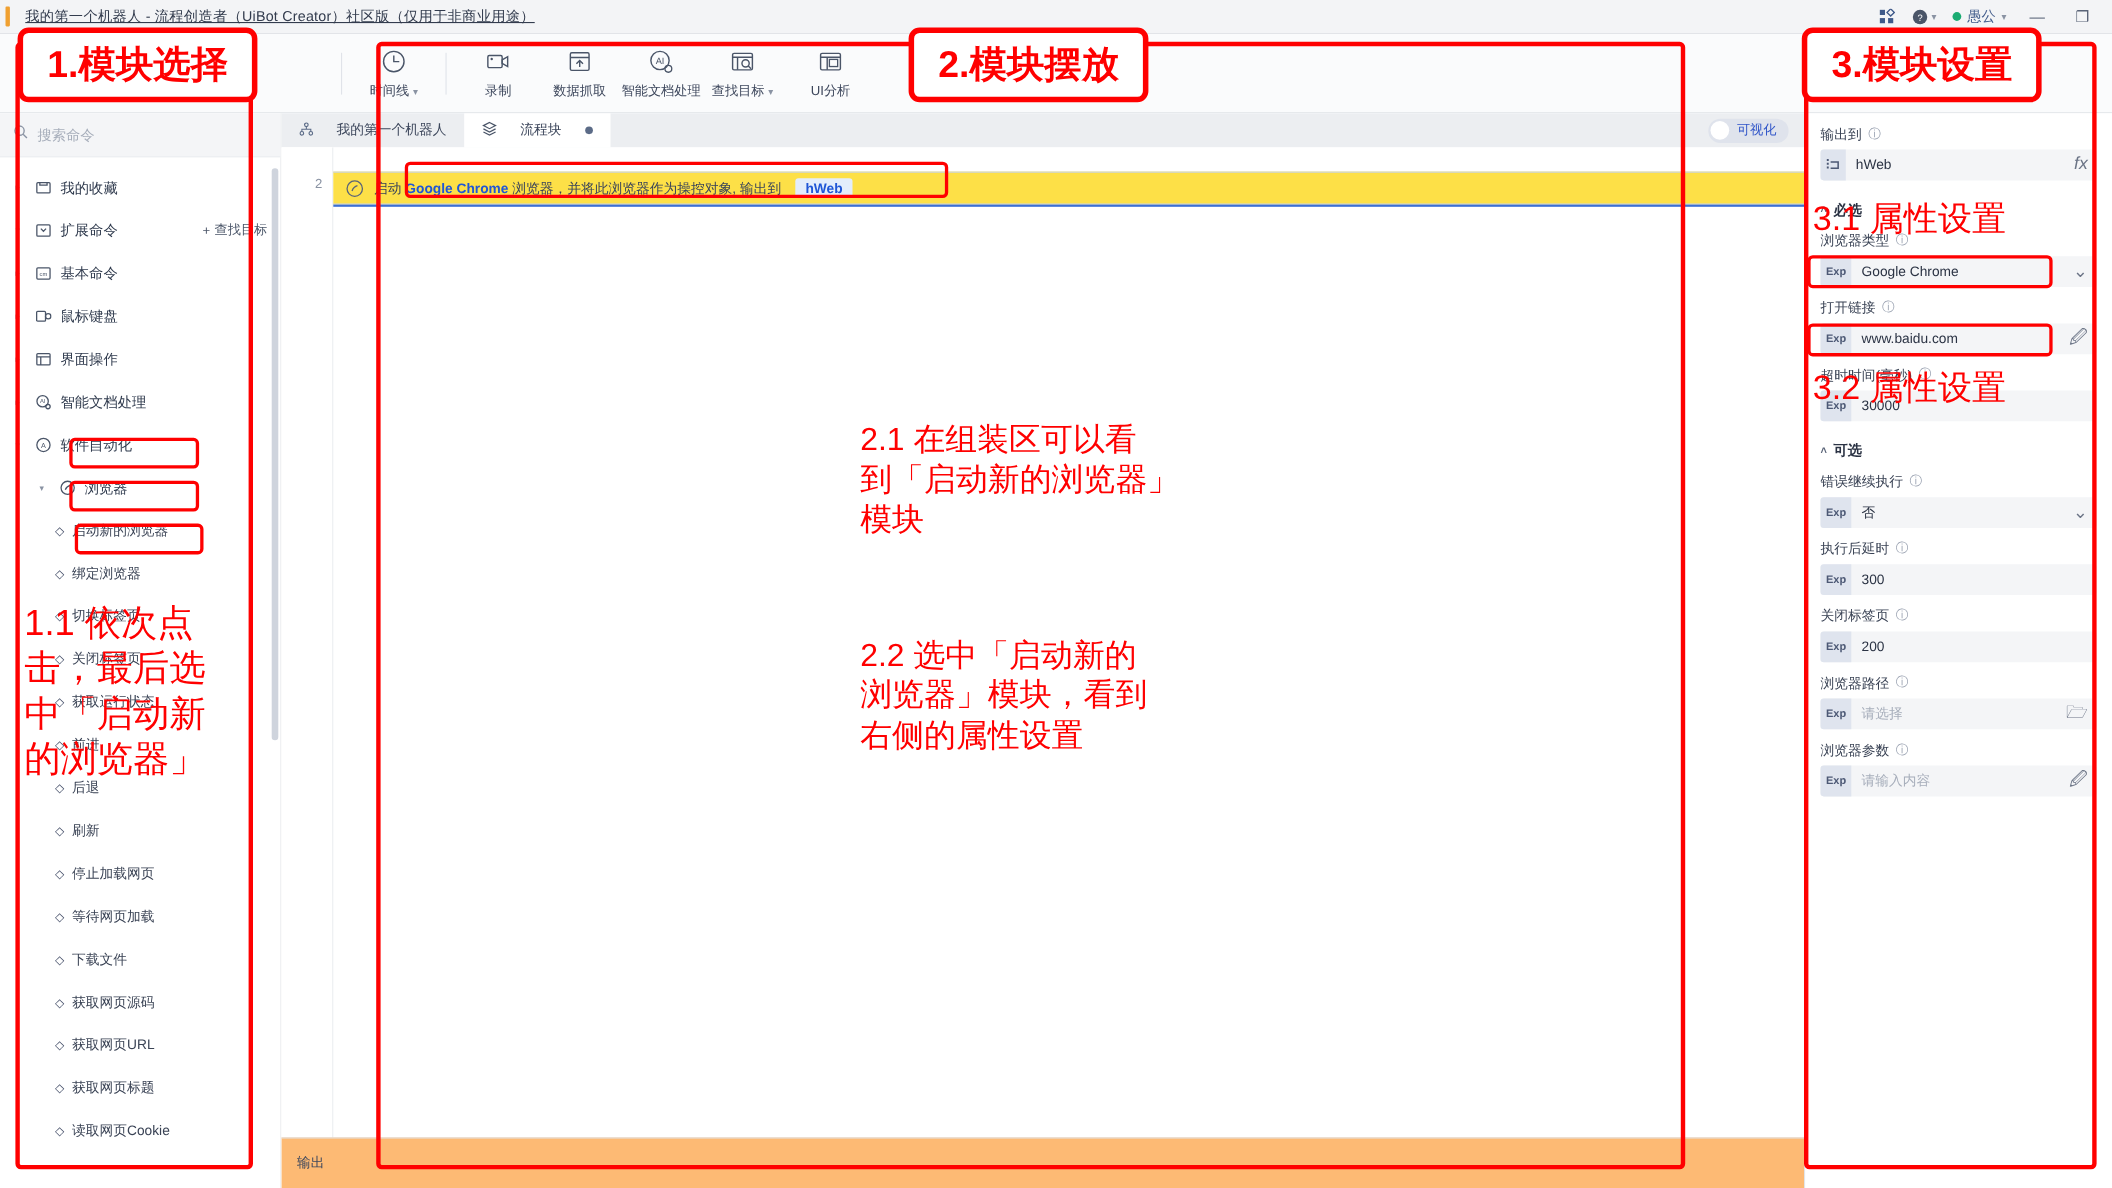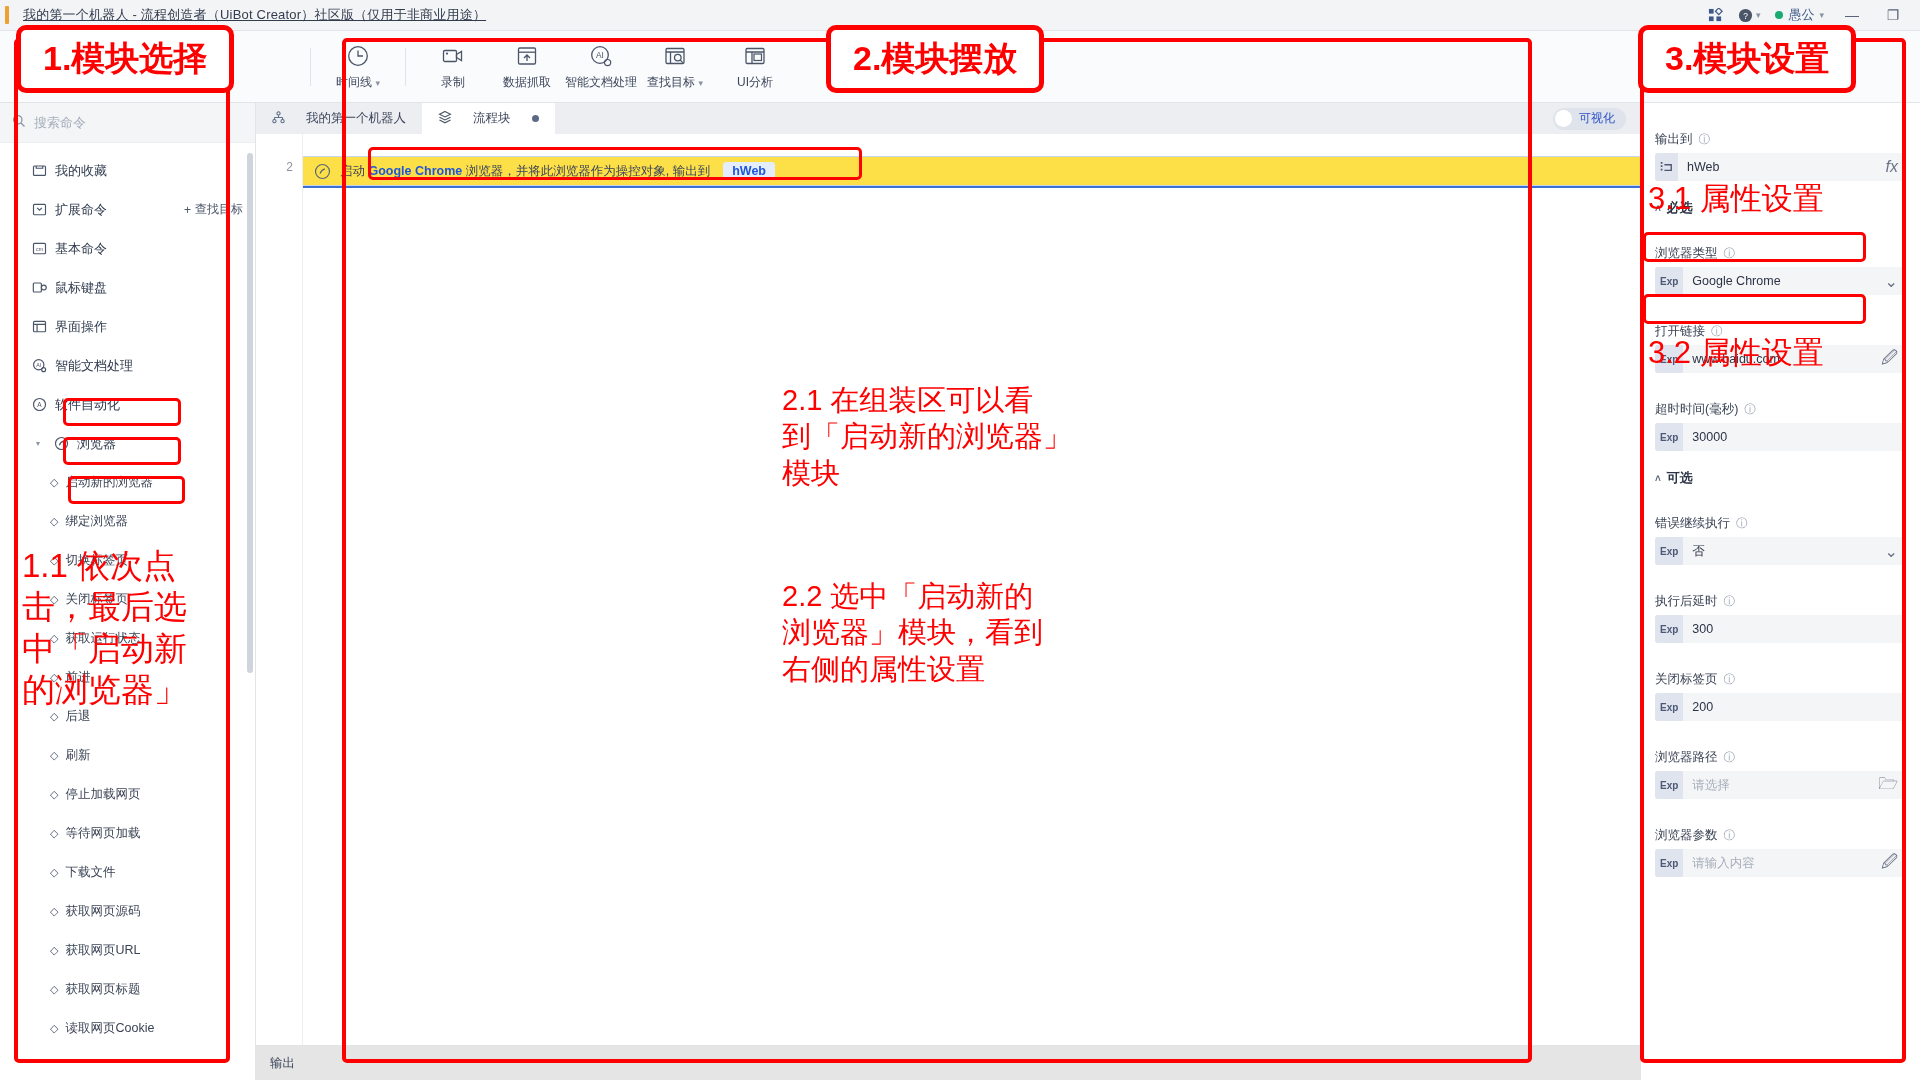--- a/index.html
+++ b/index.html
@@ -79,28 +79,28 @@
   .stmt {
     position: absolute; left: 47px; top: 22px; right: 0; height: 30px;
     display: flex; align-items: center; gap: 9px; padding-left: 10px;
     border-top: 1px solid #c8d4ea; border-bottom: 1px solid #c8d4ea; background:#fde047;
   }
   .stmt .sico { width: 18px; height: 18px; display:flex; align-items:center; justify-content:center; }
   .stmt .txt { font-size: 12.5px; color: #39435a; }
   .stmt .kw { color: #1f56d6; font-weight: bold; }
   .stmt .varchip { background: #e3edfb; color: #1f56d6; font-weight: bold; font-size: 12.5px; border-radius: 3px; padding: 2px 9px; margin-left: 4px; }
   .bluebar { position:absolute; left:47px; right:0; top:52px; height:2px; background:#3b6fd4; }
-  .outbar { position: absolute; left: 0; bottom: 0; width: 1384px; height: 35px; background: #e5e5e5; border-top: 1px solid #e2e4e8; display:flex; align-items:center; padding-left:14px; font-size:12.5px; color:#3d475c;}
+  .outbar { position: absolute; left: 0; bottom: 0; width: 1384px; height: 46px; background: #fdba74; border-top: 1px solid #e2e4e8; display:flex; align-items:center; padding-left:14px; font-size:12.5px; color:#3d475c;}
 
   
   .rightpanel {
     position: absolute; left: 1640px; top: 103px; width: 280px; height: 977px;
     background: #ffffff; border-left: 1px solid #e2e4e8; padding: 0 14px;
   }
-  .plabel { font-size: 12.5px; color: #3a4355; display: flex; align-items: center; gap: 6px; margin: 28px 0 5px; }
+  .plabel { font-size: 12.5px; color: #3a4355; display: flex; align-items: flex-start; gap: 6px; margin: 11px 0 5px; }
   .plabel .q { color: #9aa2b1; font-size: 11.5px; }
   .pfield {
     height: 28px; background: #f4f5f7; border-radius: 3px;
     display: flex; align-items: center; gap: 9px; padding-right: 8px;
   }
   .pfield .tag { background: #dfe4ee; color: #4d5975; font-size: 10px; font-weight: bold; padding: 0 5px; height: 28px; display:flex; align-items:center; border-radius: 3px 0 0 3px; }
   .pfield .tag.var { font-size: 12px; }
   .pfield .val { font-size: 12.5px; color: #2b3344; flex: 1; }
   .pfield .val.ph { color: #a7aebb; }
   .pfield .rr { color: #6b7486; font-size: 16px; }

